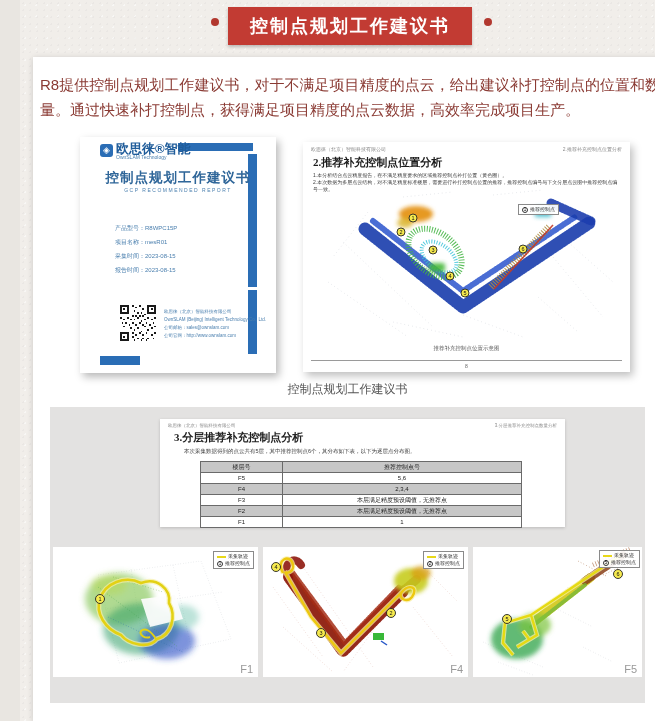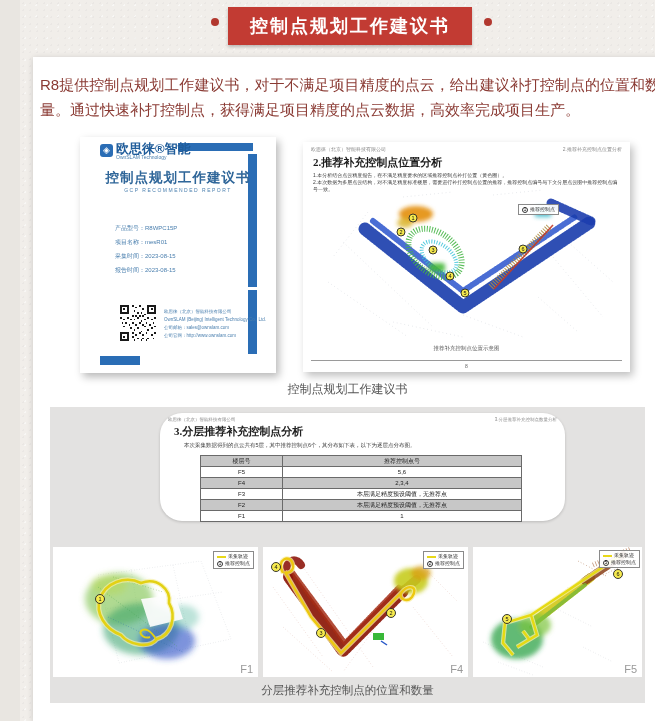--- a/index.html
+++ b/index.html
@@ -49,21 +49,21 @@
   .sw{display:inline-block;width:9px;height:2px;background:#e8d818;vertical-align:middle;margin-right:2px;}
   .circ{display:inline-block;width:6px;height:6px;border:1px solid #333;border-radius:50%;
     font-size:4.5px;line-height:4.5px;text-align:center;vertical-align:middle;margin-right:2px;color:#111;}
   .p2-legend{left:215px;top:62px;}
   .p-cap{position:absolute;left:0;top:203px;width:100%;text-align:center;font-size:5.5px;color:#555;}
   .p-rule{position:absolute;left:8px;right:8px;top:218px;height:1px;background:#9a9a9a;}
   .p-num{position:absolute;left:0;top:221px;width:100%;text-align:center;font-size:5px;color:#666;}
   .docs-caption{position:absolute;left:0;top:381px;width:655px;text-align:center;font-size:12px;color:#555;}
   
   .panel{position:absolute;left:30px;top:407px;width:595px;height:296px;background:#e3e2e1;}
-  .page3{left:110px;top:6px;width:405px;height:108px;box-shadow:0 1px 3px rgba(0,0,0,.18);border-radius:22px;}
+  .page3{left:110px;top:12px;width:405px;height:108px;box-shadow:0 1px 3px rgba(0,0,0,.18);}
   .p3-title{position:absolute;left:14px;top:11px;font-size:11px;color:#222;
     font-family:"Liberation Serif",serif;font-weight:bold;}
   .p3-para{position:absolute;left:24px;top:29px;width:370px;font-size:5.5px;color:#3c3c3c;}
   .tbl{position:absolute;left:40px;top:42px;border-collapse:collapse;width:322px;font-size:6px;color:#222;table-layout:fixed;}
   .tbl th,.tbl td{border:1px solid #6a6a6a;height:11px;text-align:center;padding:0;overflow:hidden;}
   .tbl th{background:#c7c7c7;font-weight:normal;}
   .tbl .c1{width:82px;}
   .tbl tr.g td{background:#c7c7c7;}
   .tile{position:absolute;top:140px;height:130px;background:#fff;}
   .tile1{left:3px;width:205px;} .tile2{left:213px;width:205px;} .tile3{left:423px;width:169px;}
@@ -451,15 +451,14 @@
             <text x="145" y="29.2">6</text>
           </g>
       </svg>
       <div class="legend" style="right:2px;top:3px;">
         <div><span class="sw"></span><span>采集轨迹</span></div>
         <div><span class="circ">5</span><span>推荐控制点</span></div>
       </div>
       <div class="flabel">F5</div>
     </div>
 
-    <div class="panel-caption">分层推荐补充控制点的位置和数量</div>
   </div>
 </div>
 
 </body></html>

